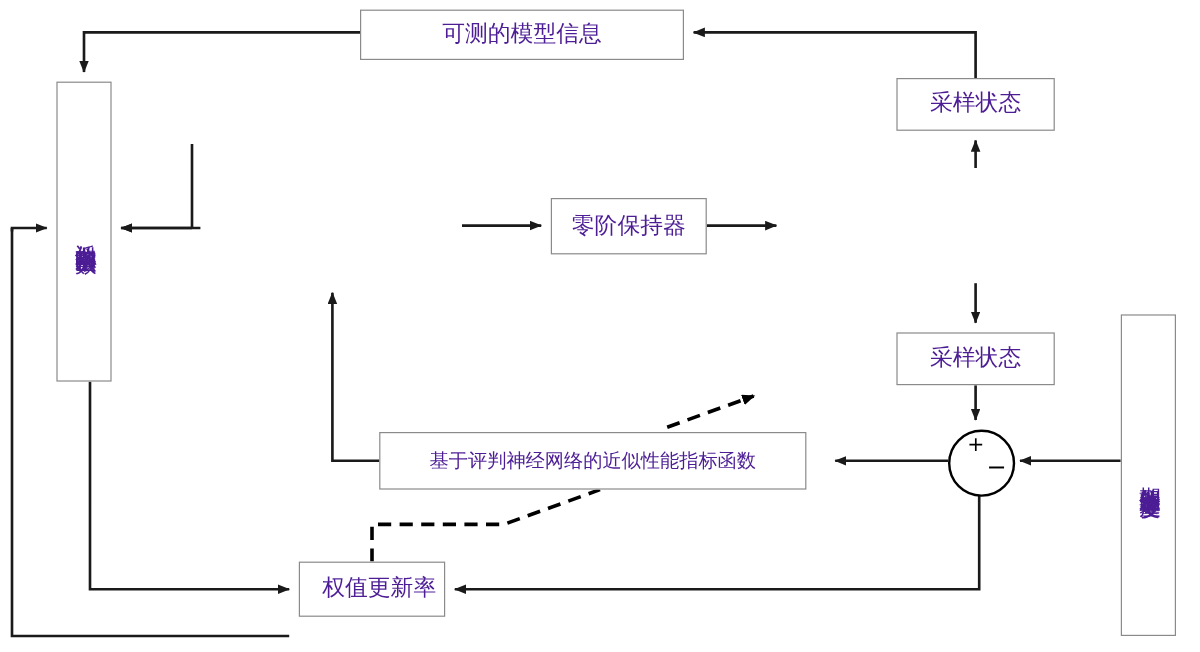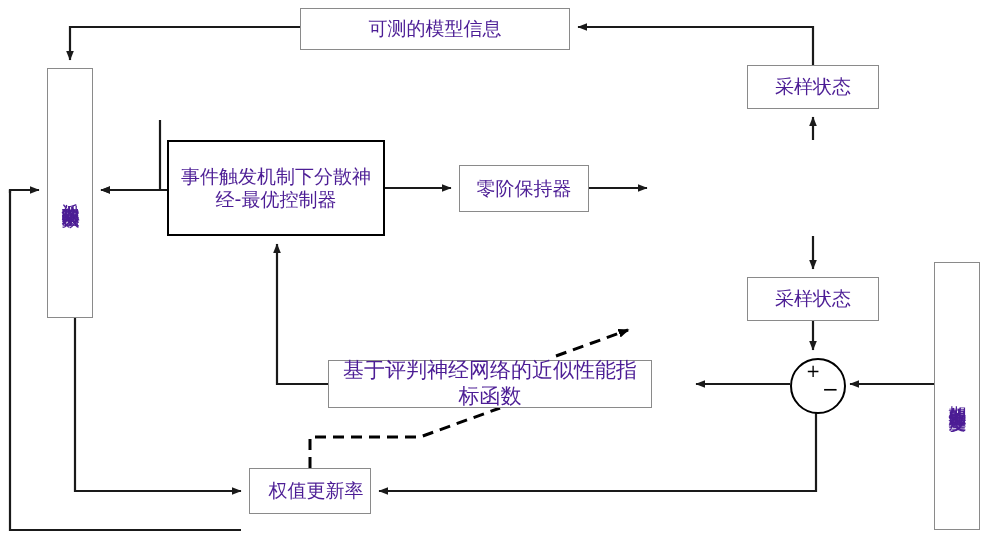--- a/index.html
+++ b/index.html
@@ -53,21 +53,21 @@
   }
 
   
   #node-measurable-info   { left: 300px; top: 8px;   width: 270px; height: 42px;  font-size: 19px; }
   #node-hamiltonian       { left: 47px;  top: 68px;  width: 46px;  height: 250px; font-size: 18px; }
   #node-controller        { left: 167px; top: 140px; width: 218px; height: 96px;  font-size: 19px; }
   #node-zoh               { left: 459px; top: 165px; width: 130px; height: 47px;  font-size: 19px; }
   #node-subsystem         { left: 655px; top: 140px; width: 327px; height: 96px;  font-size: 21px; }
   #node-sampled-state-top { left: 747px; top: 65px;  width: 132px; height: 44px;  font-size: 19px; }
   #node-sampled-state-bot { left: 747px; top: 277px; width: 132px; height: 44px;  font-size: 19px; }
-  #node-critic            { left: 328px; top: 360px; width: 324px; height: 48px;  font-size: 21px; }
+  #node-critic            { left: 316px; top: 360px; width: 356px; height: 48px;  font-size: 16px; }
   #node-weight-update     { left: 249px; top: 468px; width: 122px; height: 46px;  font-size: 19px; padding-left: 12px; }
   #node-desired           { left: 934px; top: 262px; width: 46px;  height: 268px; font-size: 18px; }
 
   
   #sum-junction {
     position: absolute;
     left: 790px;
     top: 358px;
     width: 52px;
     height: 52px;
@@ -149,23 +149,20 @@
   </svg>
 
   <div class="node" id="node-measurable-info">
     <span class="node-label">可测的模型信息</span>
   </div>
 
   <div class="node vertical" id="node-hamiltonian">
     <span class="node-label">近似的哈密尔顿函数</span>
   </div>
 
-  <div class="node thick" id="node-controller">
-    <span class="node-label">事件触发机制下分散神经-最优控制器</span>
-  </div>
 
   <div class="node" id="node-zoh">
     <span class="node-label">零阶保持器</span>
   </div>
 
 
   <div class="node" id="node-sampled-state-top">
     <span class="node-label">采样状态</span>
   </div>
 

